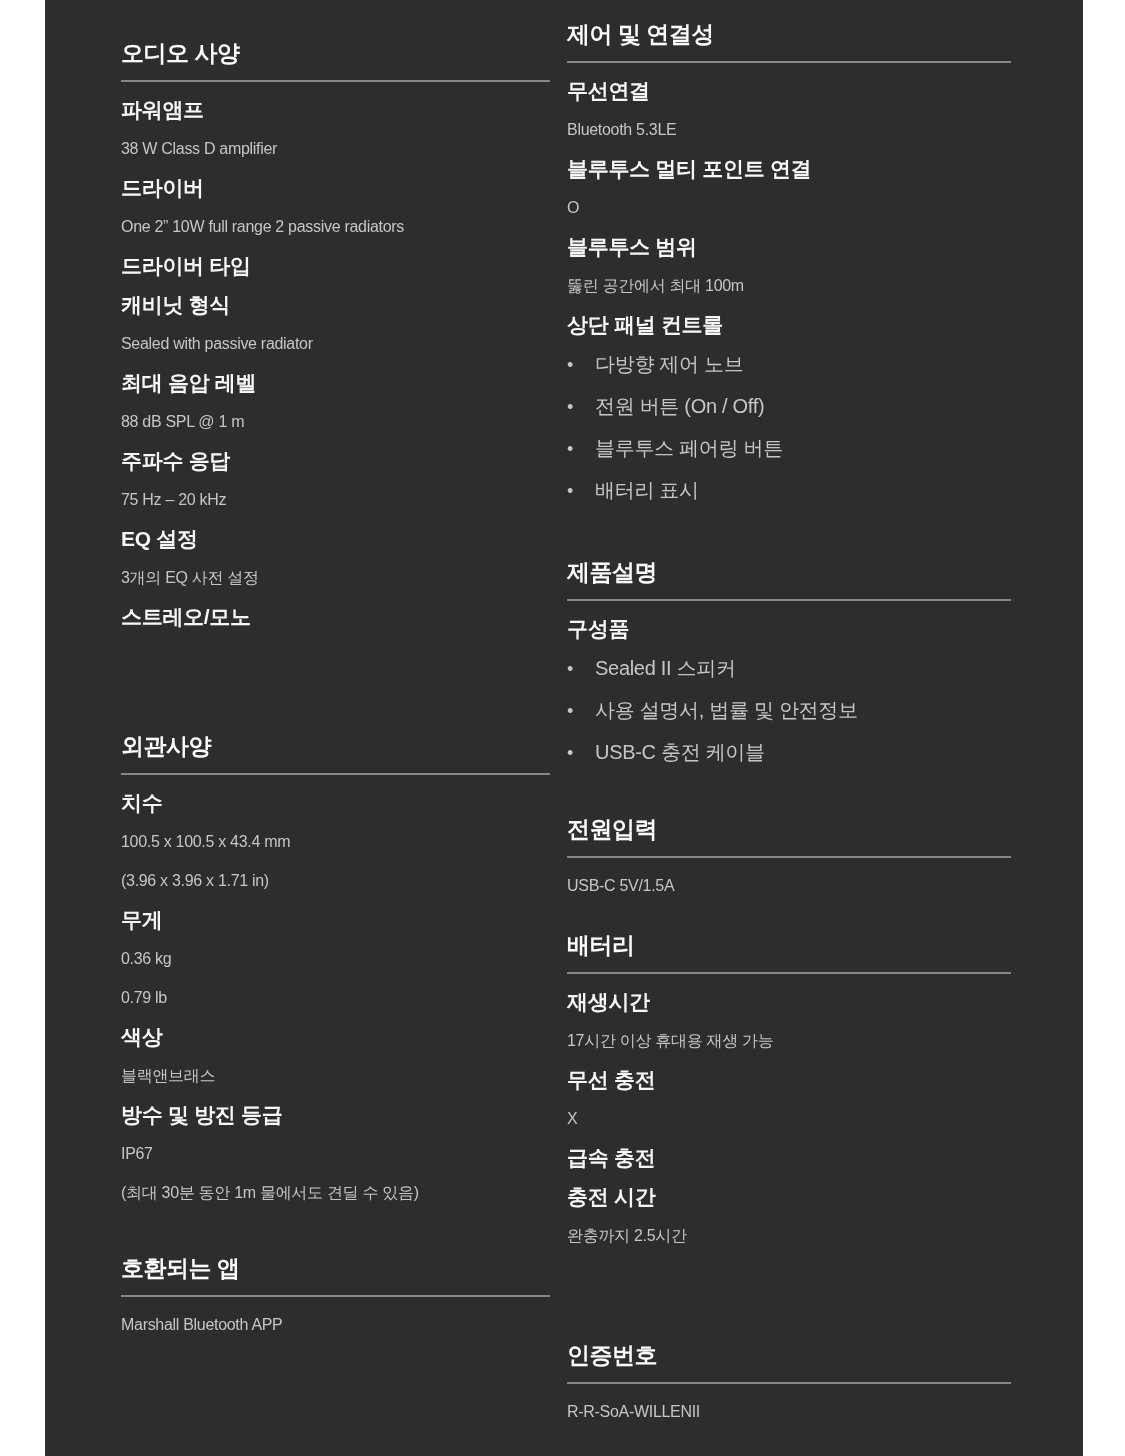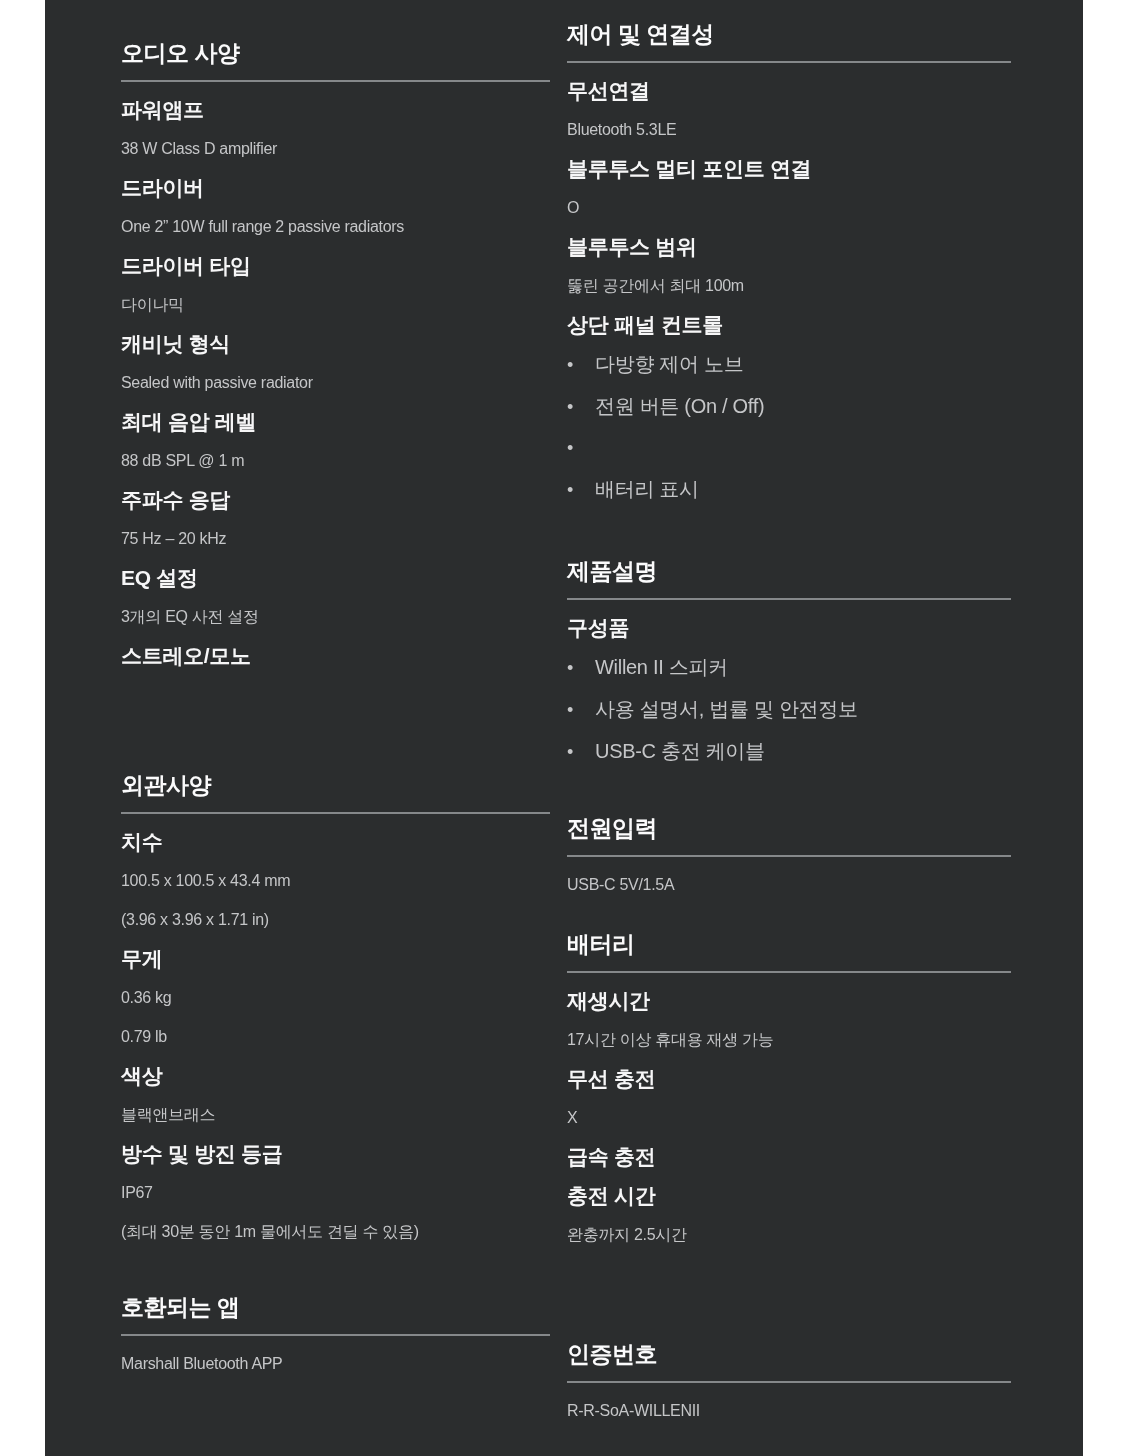--- a/index.html
+++ b/index.html
@@ -80,21 +80,20 @@
   <div class="cols">
     <div class="col col-left">
         <section data-section-id="audio-specs">
           <h2 class="sec-title">오디오 사양</h2>
           <div class="rule"></div>
           <div class="entry label">파워앰프</div>
           <div class="entry value">38 W Class D amplifier</div>
           <div class="entry label">드라이버</div>
           <div class="entry value">One 2” 10W full range 2 passive radiators</div>
           <div class="entry label">드라이버 타입</div>
-          <div class="entry value">다이나믹</div>
           <div class="entry label">캐비닛 형식</div>
           <div class="entry value">Sealed with passive radiator</div>
           <div class="entry label">최대 음압 레벨</div>
           <div class="entry value">88 dB SPL @ 1 m</div>
           <div class="entry label">주파수 응답</div>
           <div class="entry value">75 Hz – 20 kHz</div>
           <div class="entry label">EQ 설정</div>
           <div class="entry value">3개의 EQ 사전 설정</div>
           <div class="entry label">스트레오/모노</div>
         </section>
@@ -133,33 +132,34 @@
           <div class="entry bullet">
             <span class="dot">•</span>
             <span>다방향 제어 노브</span>
           </div>
           <div class="entry bullet">
             <span class="dot">•</span>
             <span>전원 버튼 (On / Off)</span>
           </div>
           <div class="entry bullet">
             <span class="dot">•</span>
+            <span>블루투스 페어링 버튼</span>
           </div>
           <div class="entry bullet">
             <span class="dot">•</span>
             <span>배터리 표시</span>
           </div>
         </section>
         <section data-section-id="product-description">
           <h2 class="sec-title">제품설명</h2>
           <div class="rule"></div>
           <div class="entry label">구성품</div>
           <div class="entry bullet">
             <span class="dot">•</span>
-            <span>Willen II 스피커</span>
+            <span>Sealed II 스피커</span>
           </div>
           <div class="entry bullet">
             <span class="dot">•</span>
             <span>사용 설명서, 법률 및 안전정보</span>
           </div>
           <div class="entry bullet">
             <span class="dot">•</span>
             <span>USB-C 충전 케이블</span>
           </div>
         </section>

